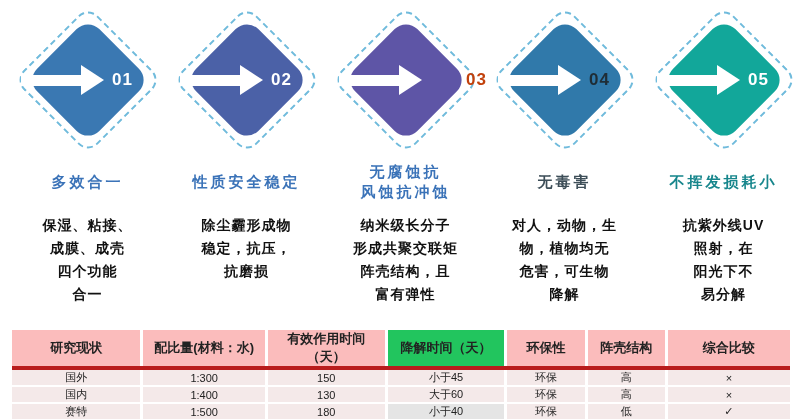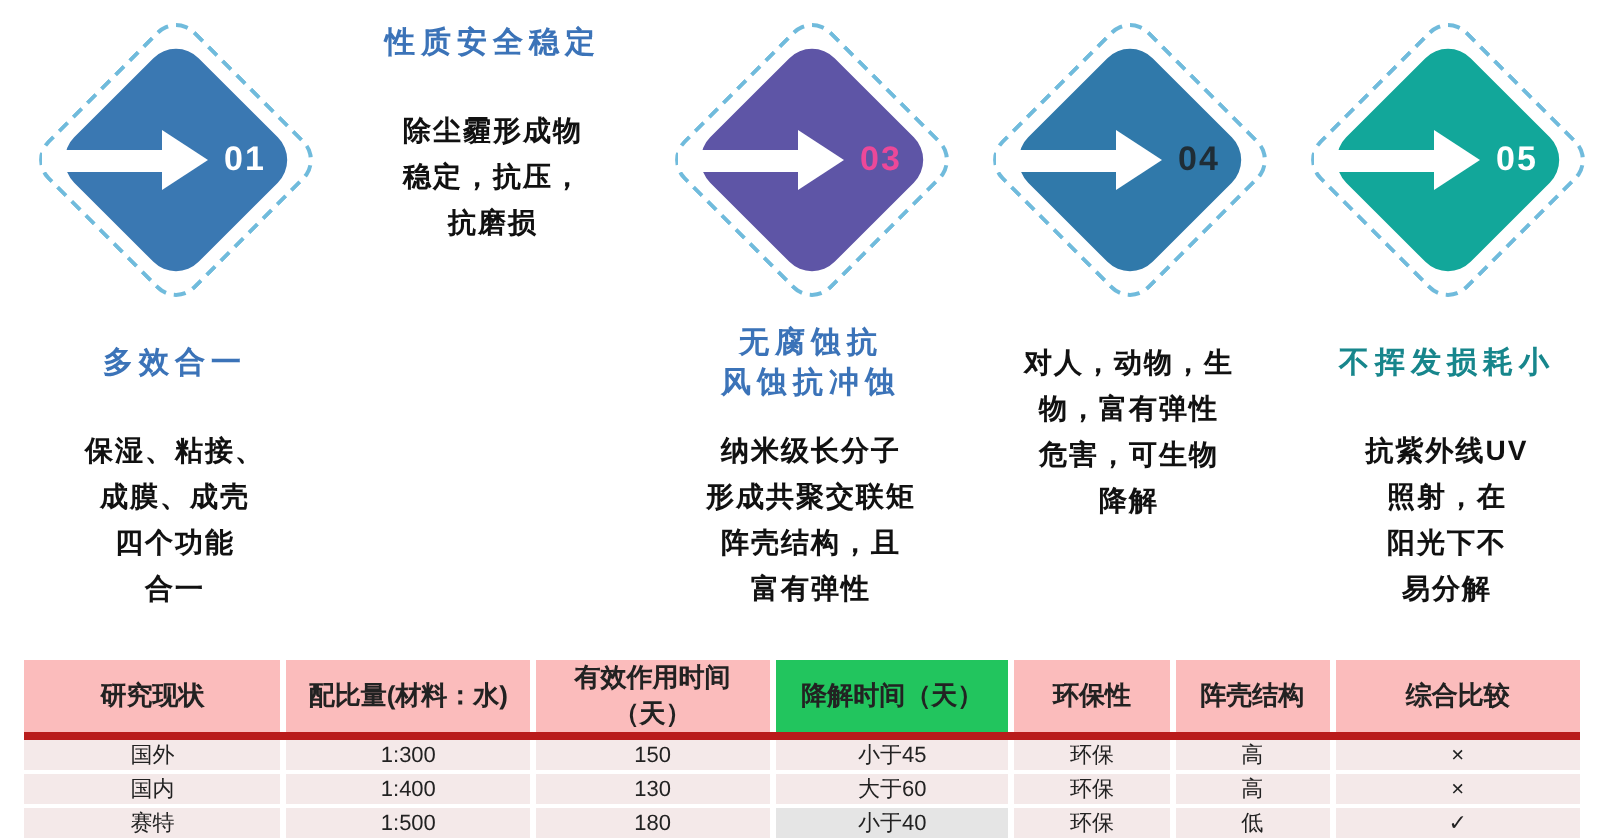--- a/index.html
+++ b/index.html
@@ -110,56 +110,66 @@
       <div class="step-number" style="color: rgb(255, 255, 255);">01</div>
     </div>
     <div class="feature-title" style="color: rgb(59, 115, 184);">多效合一</div>
     <div class="feature-desc">保湿、粘接、
 成膜、成壳
 四个功能
 合一</div>
   </div>
 
   <div class="feature-col">
+    <div class="diamond-wrap">
+      <div class="dash-outline"></div>
+      <div class="solid-diamond" style="background: rgb(75, 97, 167);"></div>
+      <div class="arrow">
+        <div class="arrow-body"></div>
+        <div class="arrow-head"></div>
+      </div>
+      <div class="step-number" style="color: rgb(255, 255, 255);">02</div>
+    </div>
     <div class="feature-title" style="color: rgb(59, 115, 184);">性质安全稳定</div>
     <div class="feature-desc">除尘霾形成物
 稳定，抗压，
 抗磨损</div>
   </div>
 
   <div class="feature-col">
     <div class="diamond-wrap">
       <div class="dash-outline"></div>
       <div class="solid-diamond" style="background: rgb(94, 85, 166);"></div>
       <div class="arrow">
         <div class="arrow-body"></div>
         <div class="arrow-head"></div>
       </div>
-      <div class="step-number" style="color: #ec4899;">03</div>
+      <div class="step-number" style="color: #c2410c; margin-left: 36px;">03</div>
     </div>
     <div class="feature-title" style="color: rgb(59, 115, 184);">无腐蚀抗
 风蚀抗冲蚀</div>
     <div class="feature-desc">纳米级长分子
 形成共聚交联矩
 阵壳结构，且
 富有弹性</div>
   </div>
 
   <div class="feature-col">
     <div class="diamond-wrap">
       <div class="dash-outline"></div>
       <div class="solid-diamond" style="background: rgb(48, 121, 170);"></div>
       <div class="arrow">
         <div class="arrow-body"></div>
         <div class="arrow-head"></div>
       </div>
       <div class="step-number" style="color: rgb(31, 45, 54);">04</div>
     </div>
+    <div class="feature-title" style="color: rgb(61, 78, 88);">无毒害</div>
     <div class="feature-desc">对人，动物，生
-物，富有弹性
+物，植物均无
 危害，可生物
 降解</div>
   </div>
 
   <div class="feature-col">
     <div class="diamond-wrap">
       <div class="dash-outline"></div>
       <div class="solid-diamond" style="background: rgb(18, 167, 154);"></div>
       <div class="arrow">
         <div class="arrow-body"></div>

